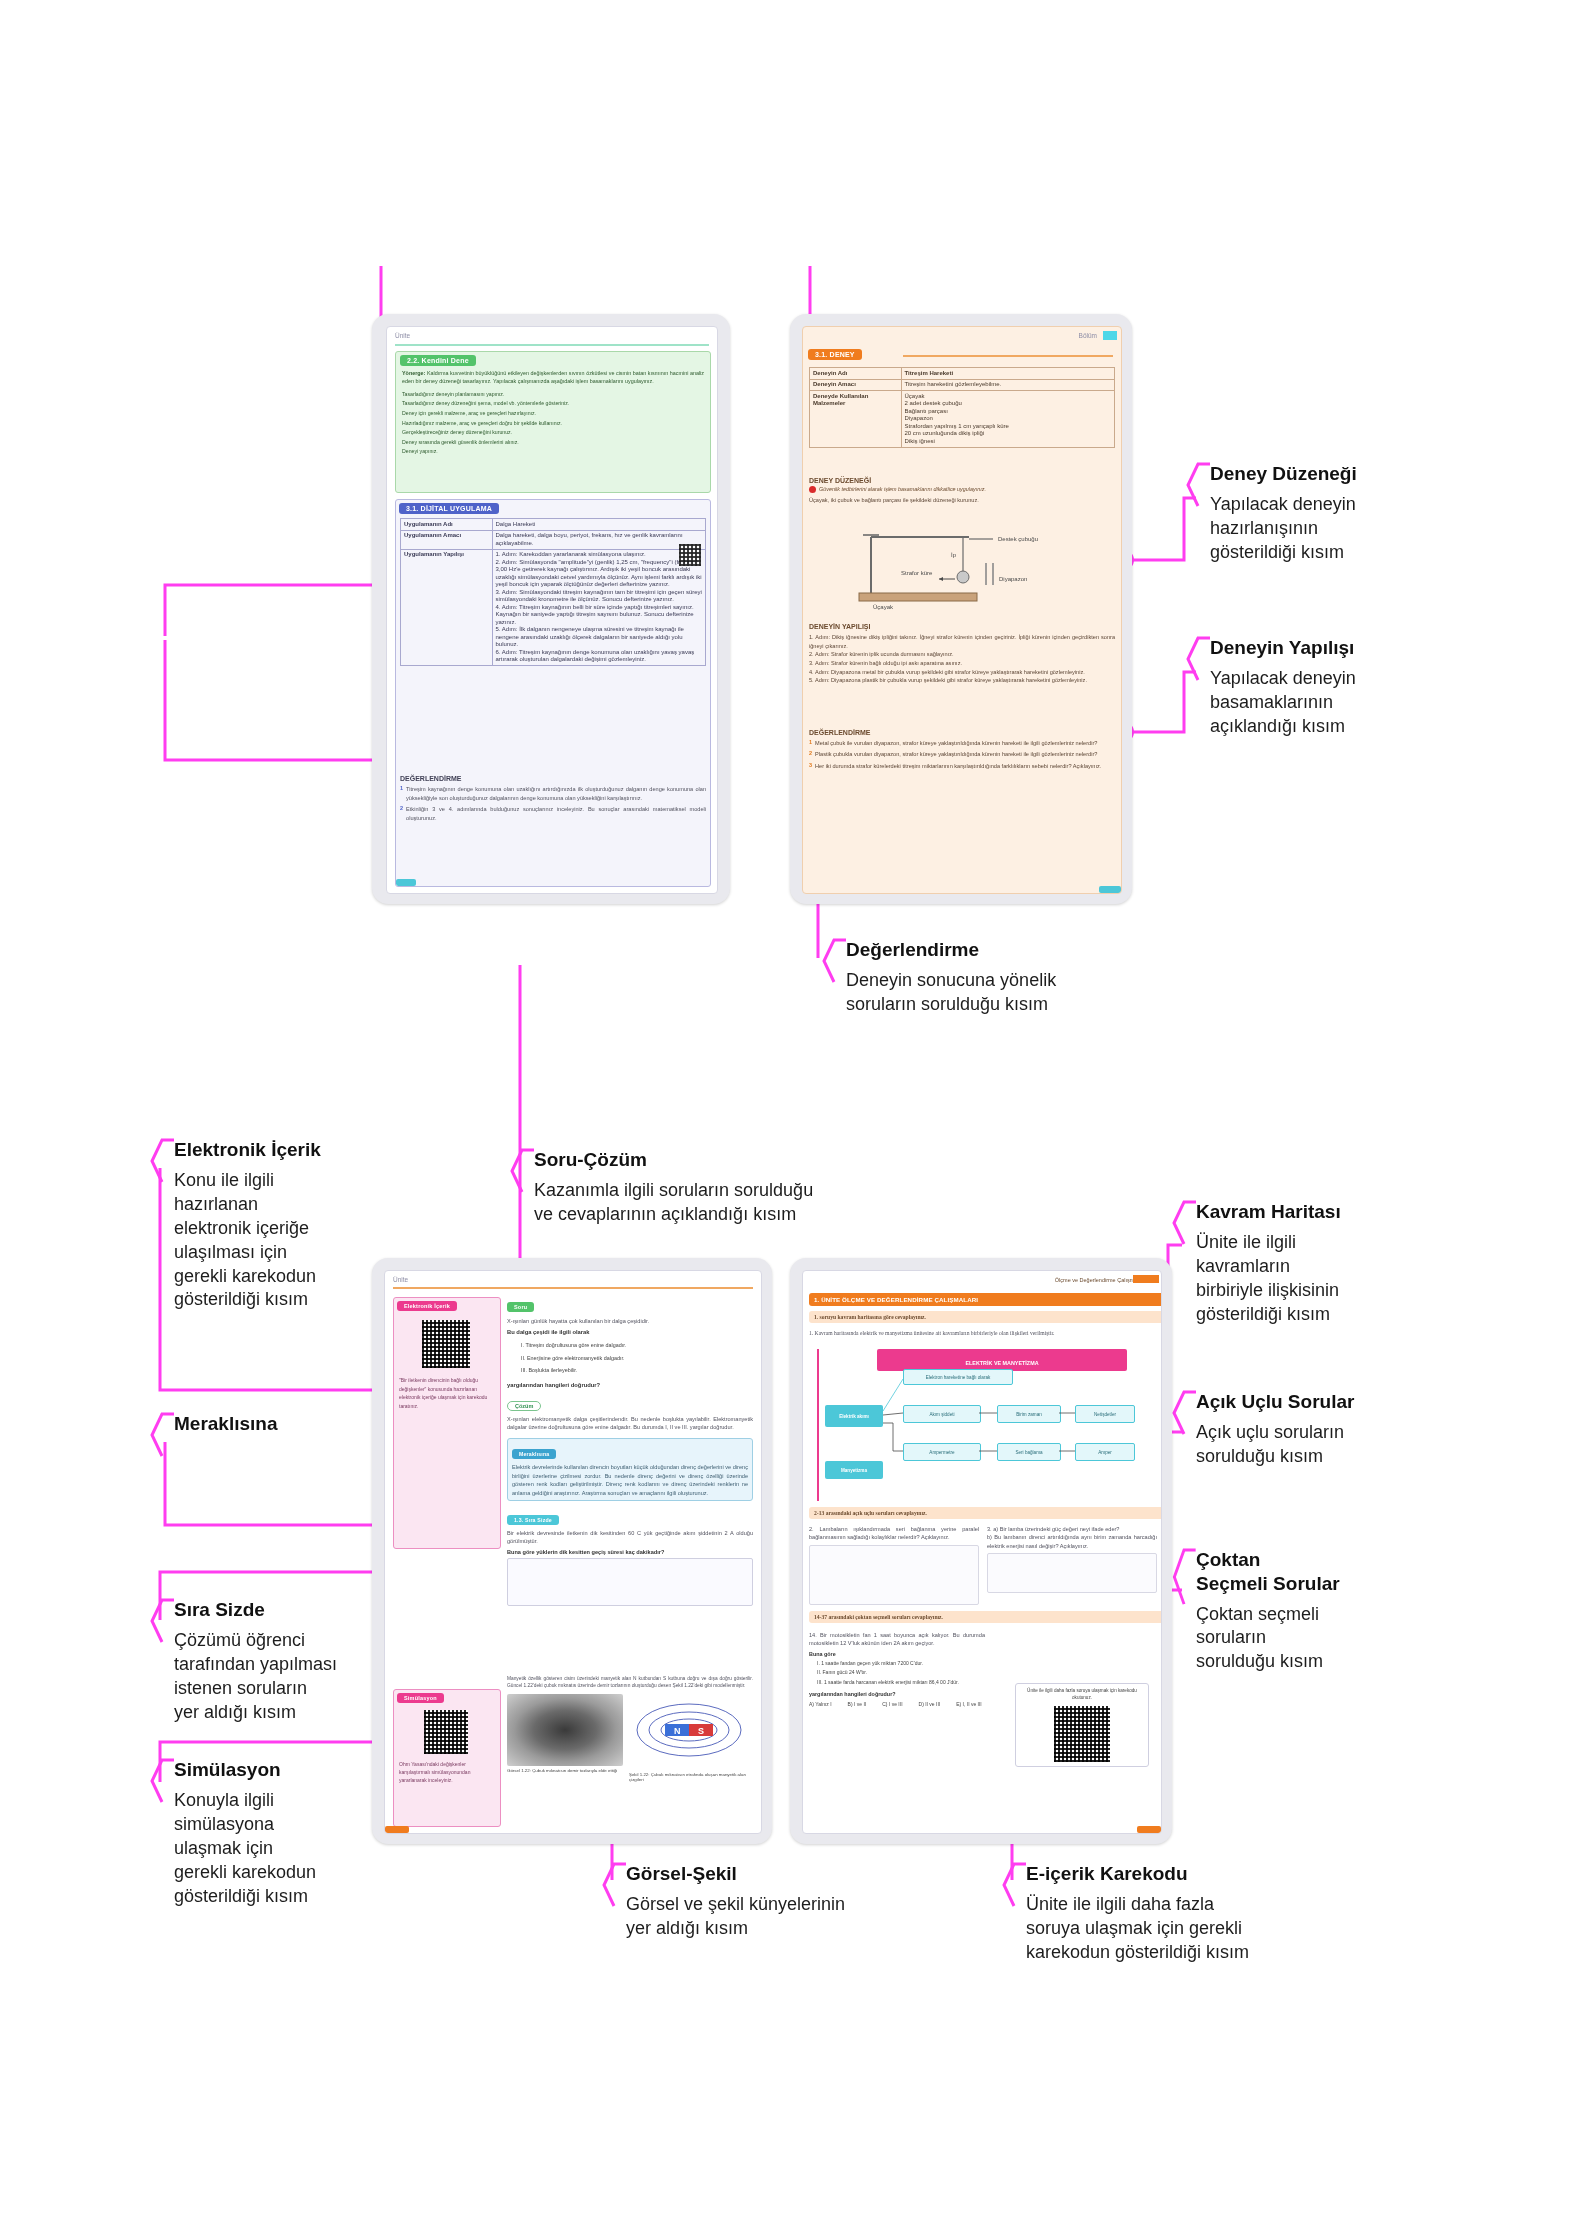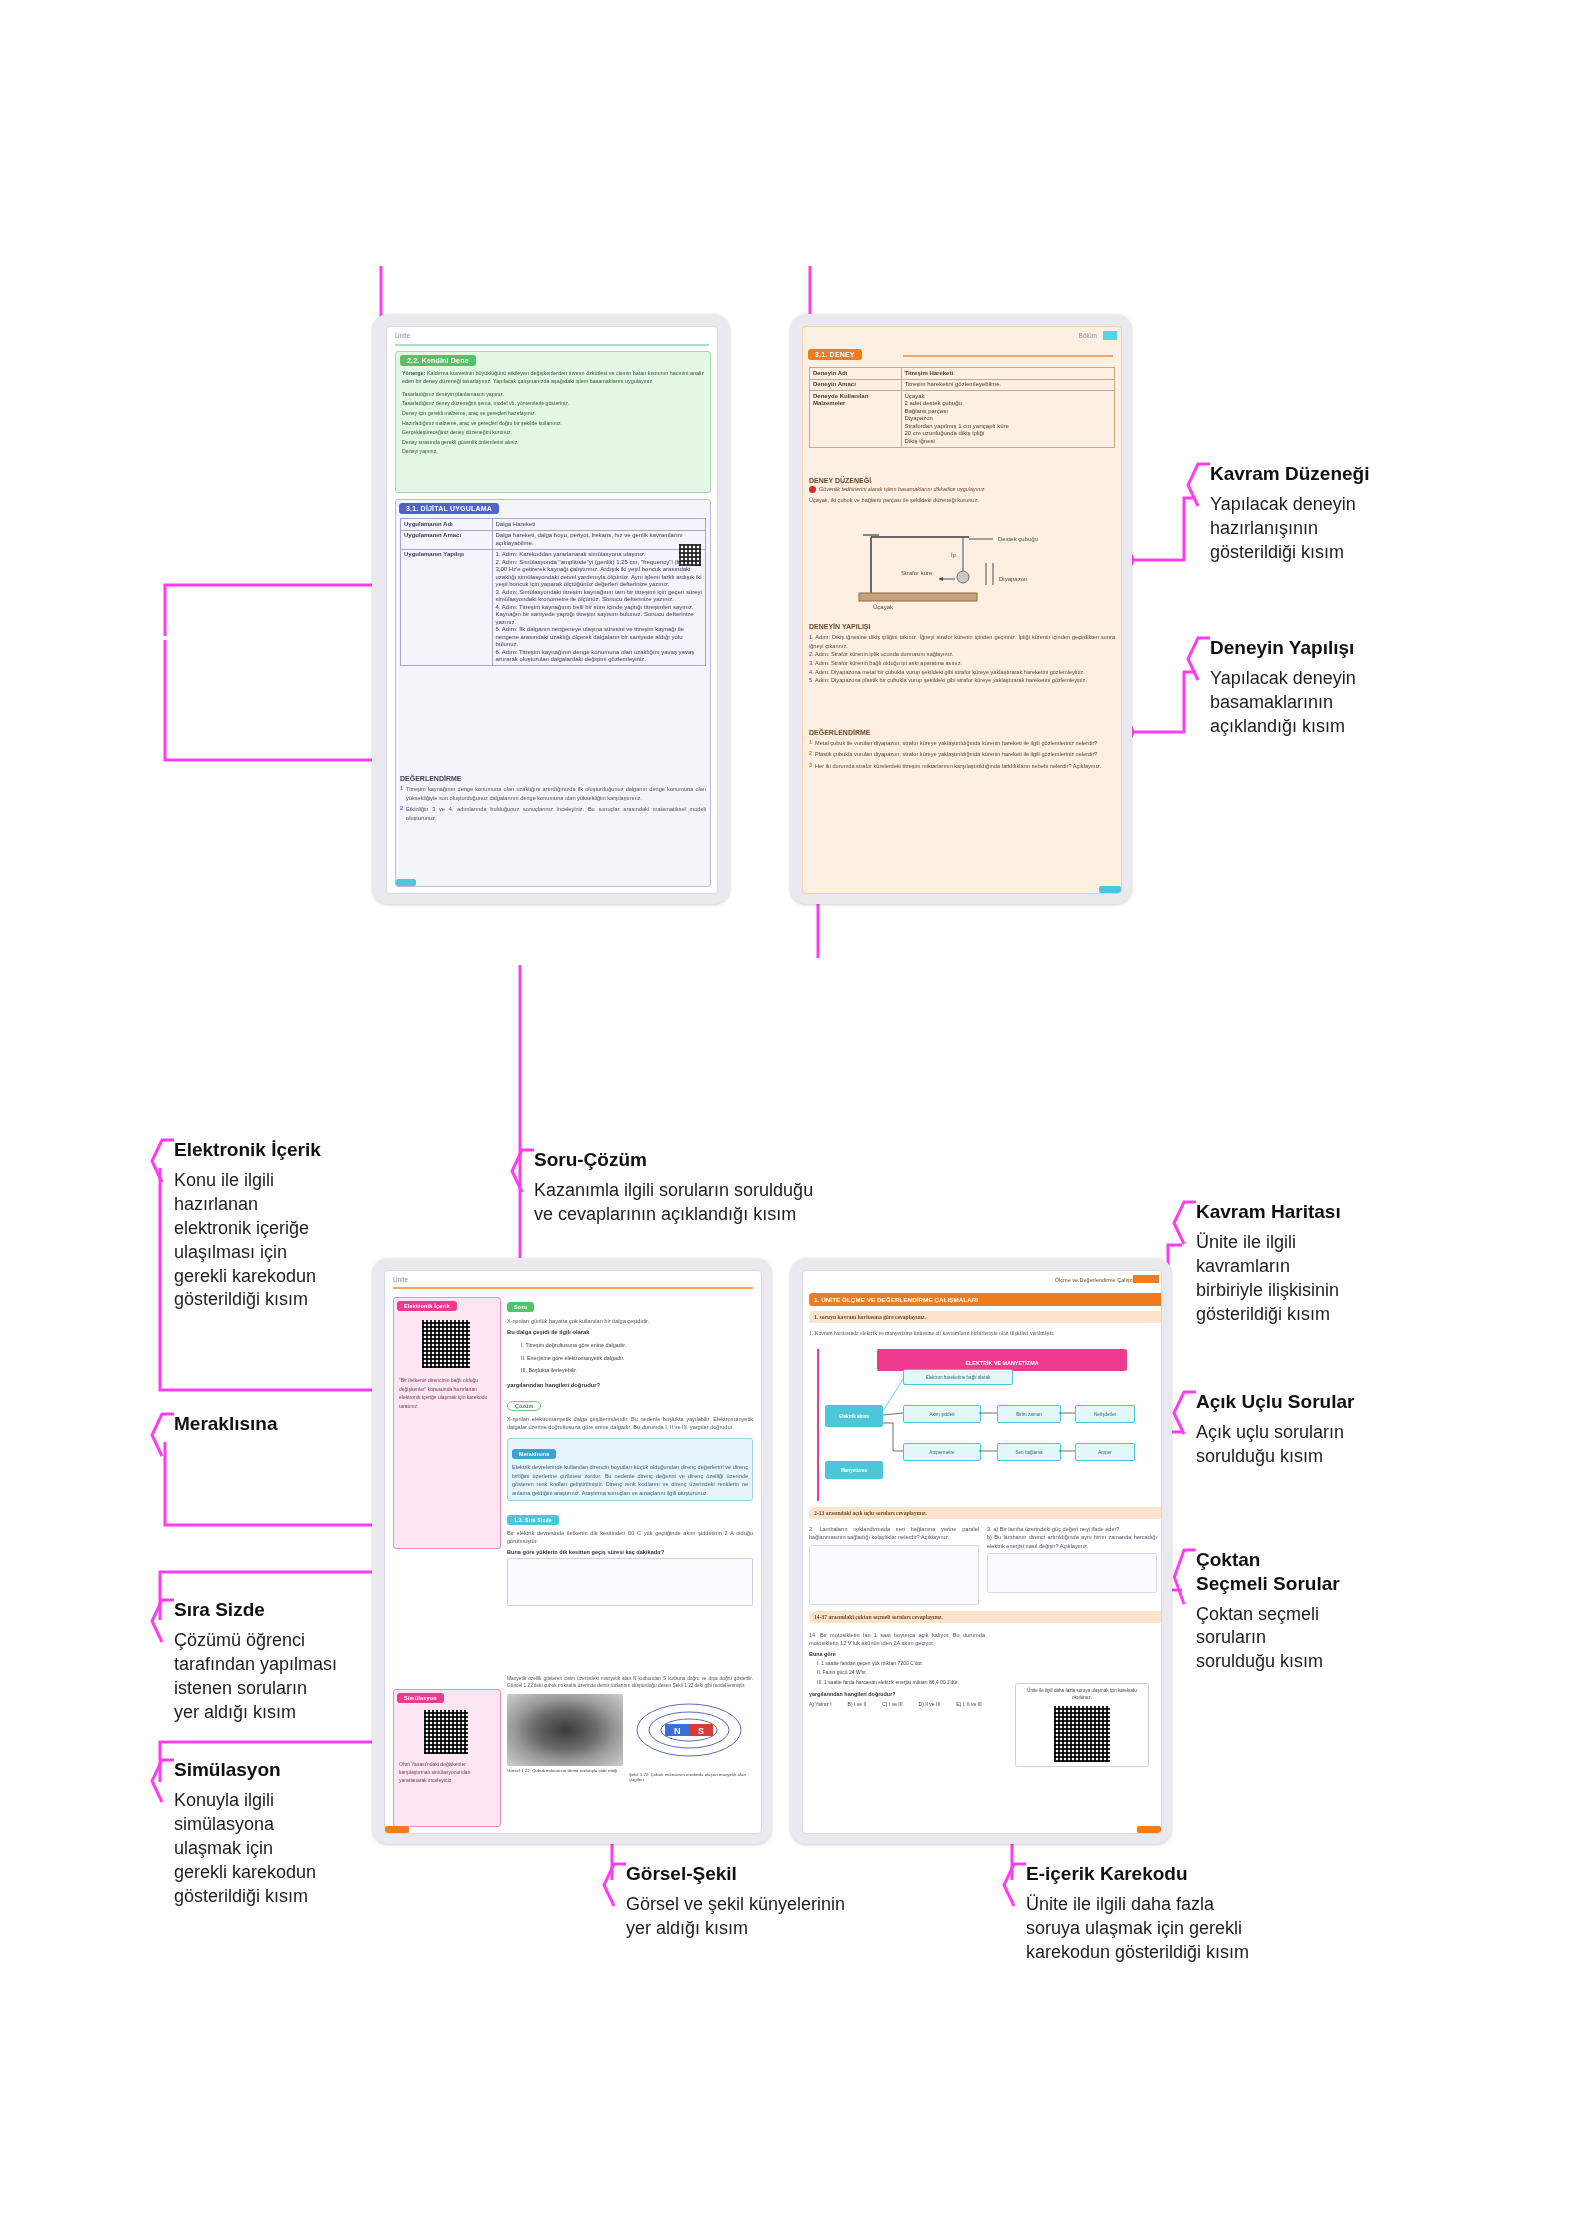--- a/index.html
+++ b/index.html
@@ -125,36 +125,44 @@
     <path class="conn" d="M1012 1880 L1012 1832 L986 1832"></path>
   </svg>
 
 
 
 
   <div class="callout lead-left" style="left:1186px;top:462px;width:260px;">
     <svg class="chev" viewBox="0 0 26 46">
       <path d="M24 2 L12 2 L2 23 L12 44" fill="none" stroke="#ff3df0" stroke-width="3"></path>
     </svg>
-    <div class="c-title">Kavram Düzeneği</div>
+    <div class="c-title">Deney Düzeneği</div>
     <div class="c-desc">Yapılacak deneyin
 hazırlanışının
 gösterildiği kısım</div>
   </div>
 
   <div class="callout lead-left" style="left:1186px;top:636px;width:260px;">
     <svg class="chev" viewBox="0 0 26 46">
       <path d="M24 2 L12 2 L2 23 L12 44" fill="none" stroke="#ff3df0" stroke-width="3"></path>
     </svg>
     <div class="c-title">Deneyin Yapılışı</div>
     <div class="c-desc">Yapılacak deneyin
 basamaklarının
 açıklandığı kısım</div>
   </div>
 
+  <div class="callout lead-left" style="left:822px;top:938px;width:350px;">
+    <svg class="chev" viewBox="0 0 26 46">
+      <path d="M24 2 L12 2 L2 23 L12 44" fill="none" stroke="#ff3df0" stroke-width="3"></path>
+    </svg>
+    <div class="c-title">Değerlendirme</div>
+    <div class="c-desc">Deneyin sonucuna yönelik
+soruların sorulduğu kısım</div>
+  </div>
 
   <div class="spread" style="left:372px;top:314px;width:358px;height:590px;">
     <div class="mini white" style="left:14px;top:12px;width:330px;height:566px;border-radius:4px;position:absolute;padding:0;">
       <div class="minihdr" style="position:absolute;left:8px;top:5px;">Ünite</div>
       <div style="position:absolute;left:8px;top:17px;width:314px;height:2px;background:#9fe3c8;"></div>
 
       <div style="position:absolute;left:8px;top:24px;width:314px;height:140px;background:#e4f6e4;border:1px solid #a9d8a9;border-radius:3px;">
         <span class="badge green" style="position:absolute;left:4px;top:3px;">2.2. Kendini Dene</span>
         <div style="position:absolute;left:6px;top:18px;width:302px;">
           <div style="font-size:5.4px;line-height:1.45;color:#2d5a2d;text-align:justify;">

